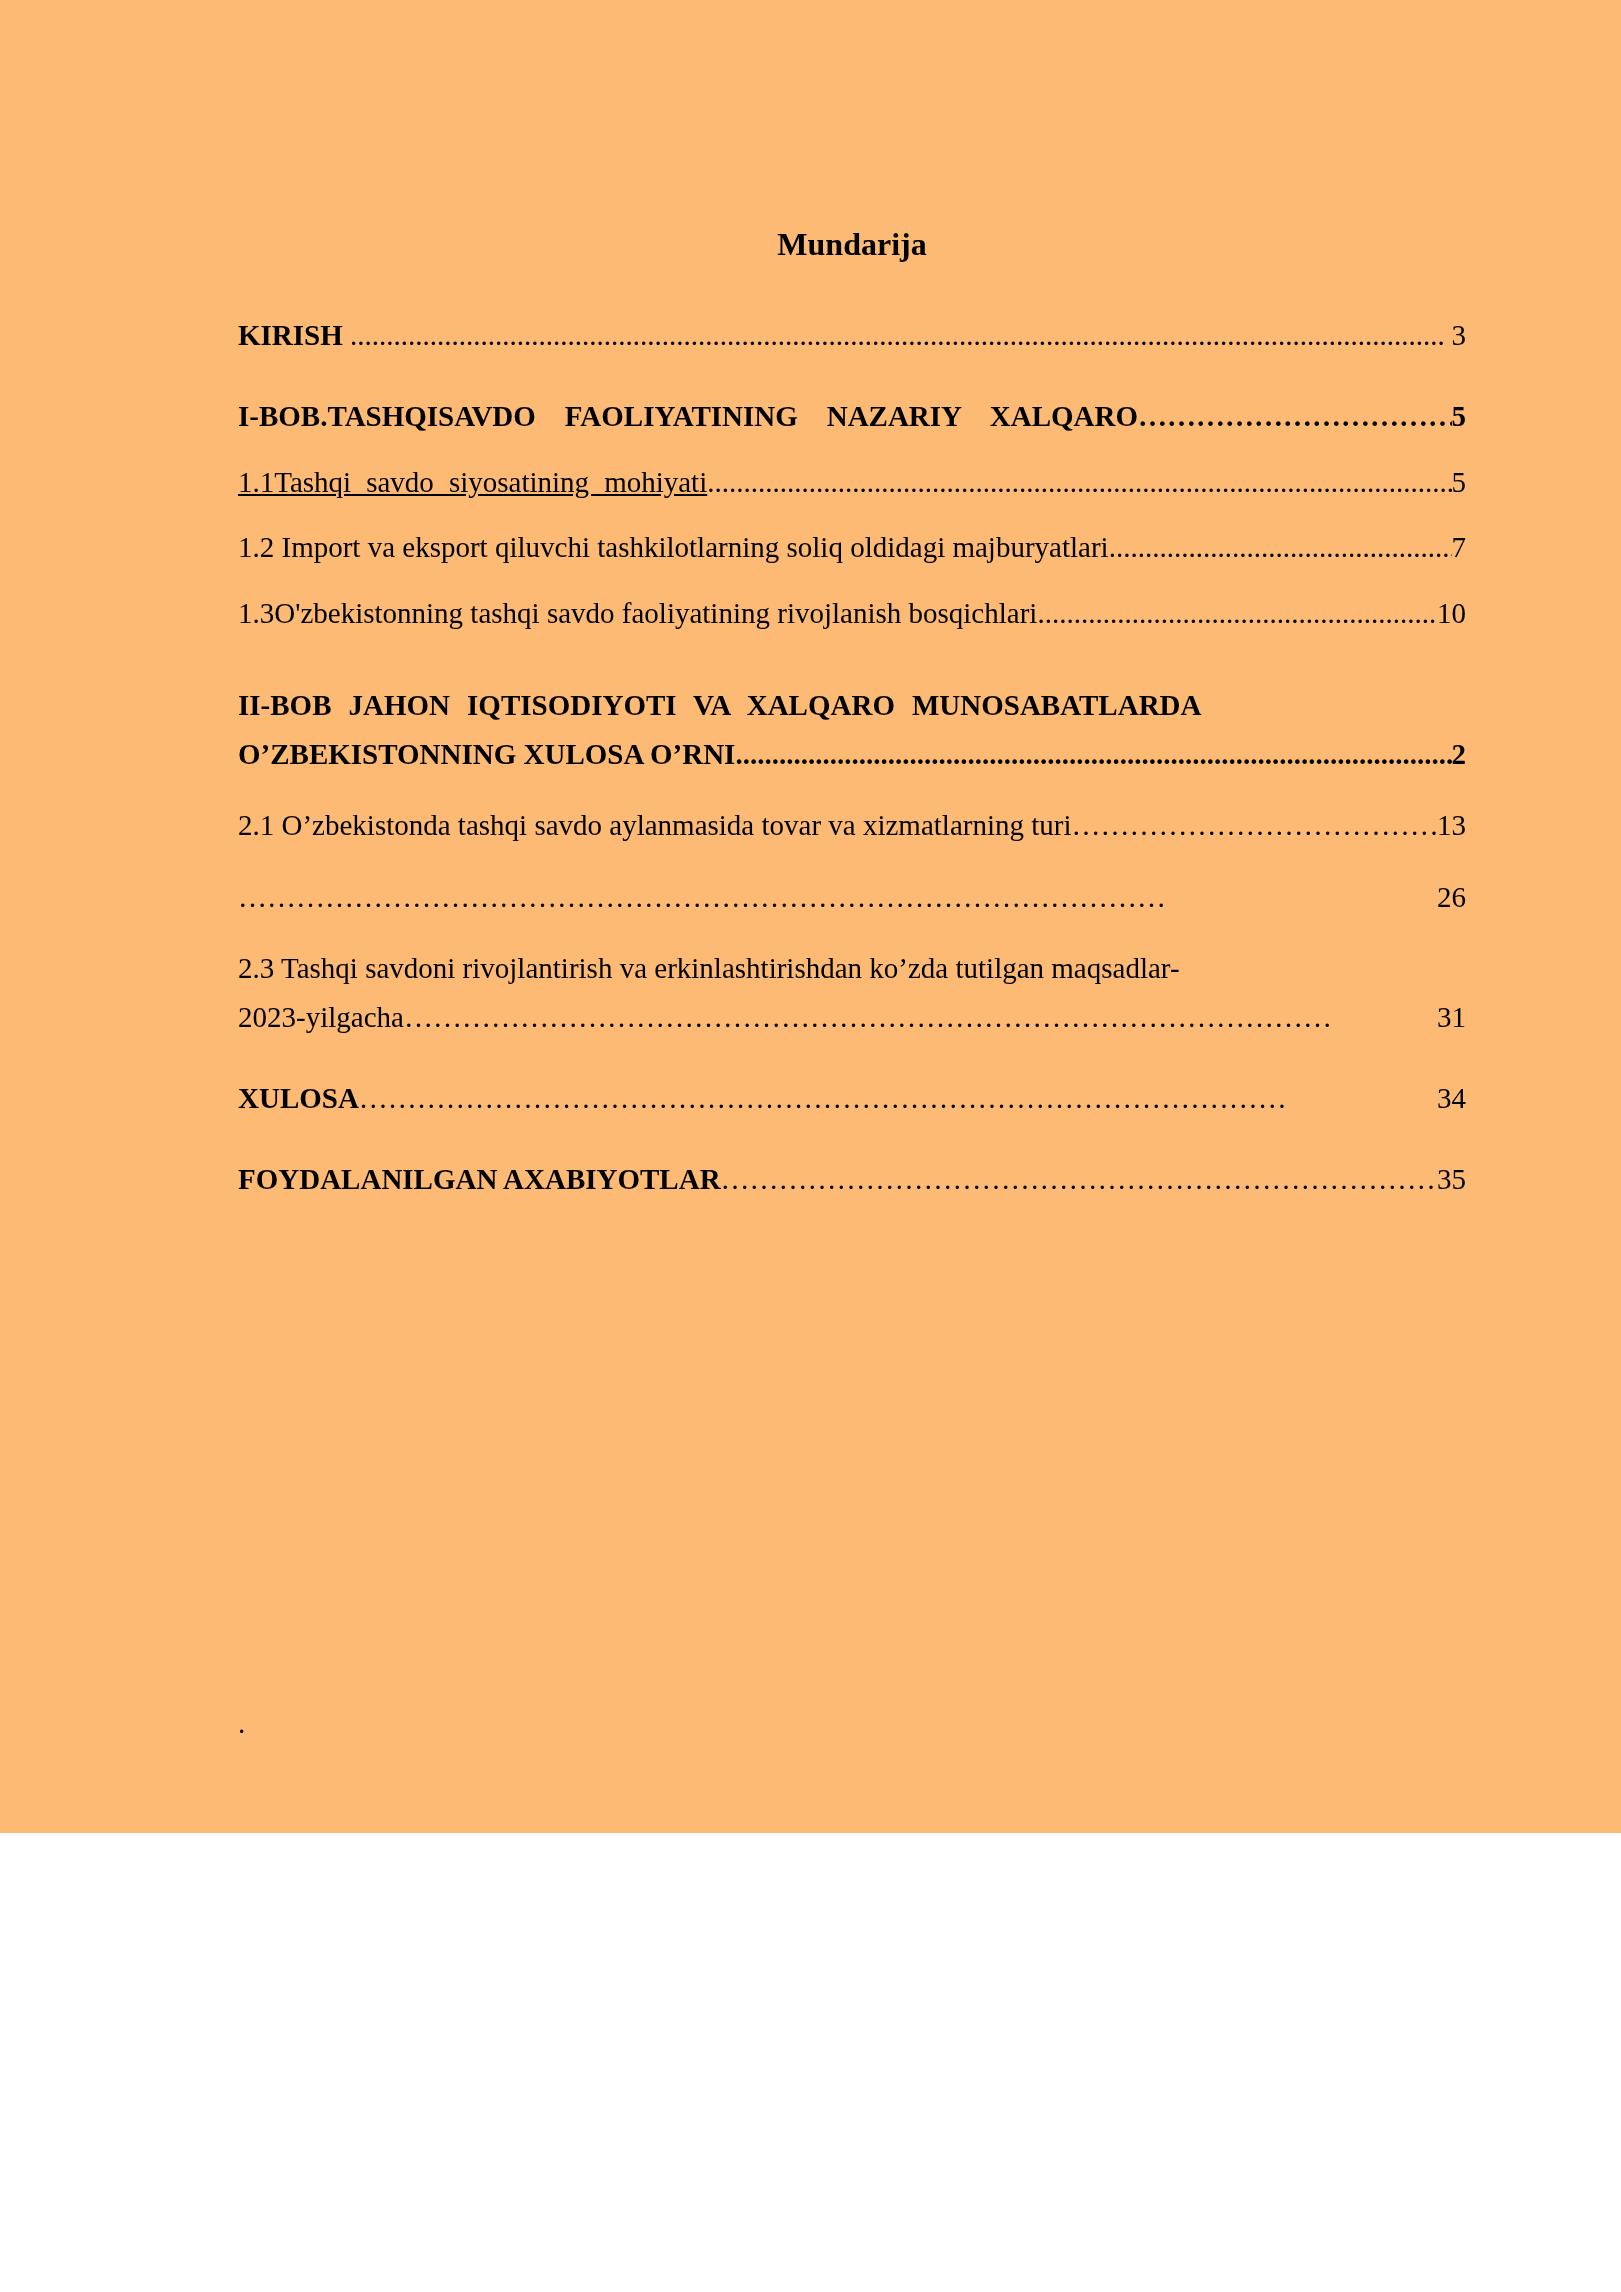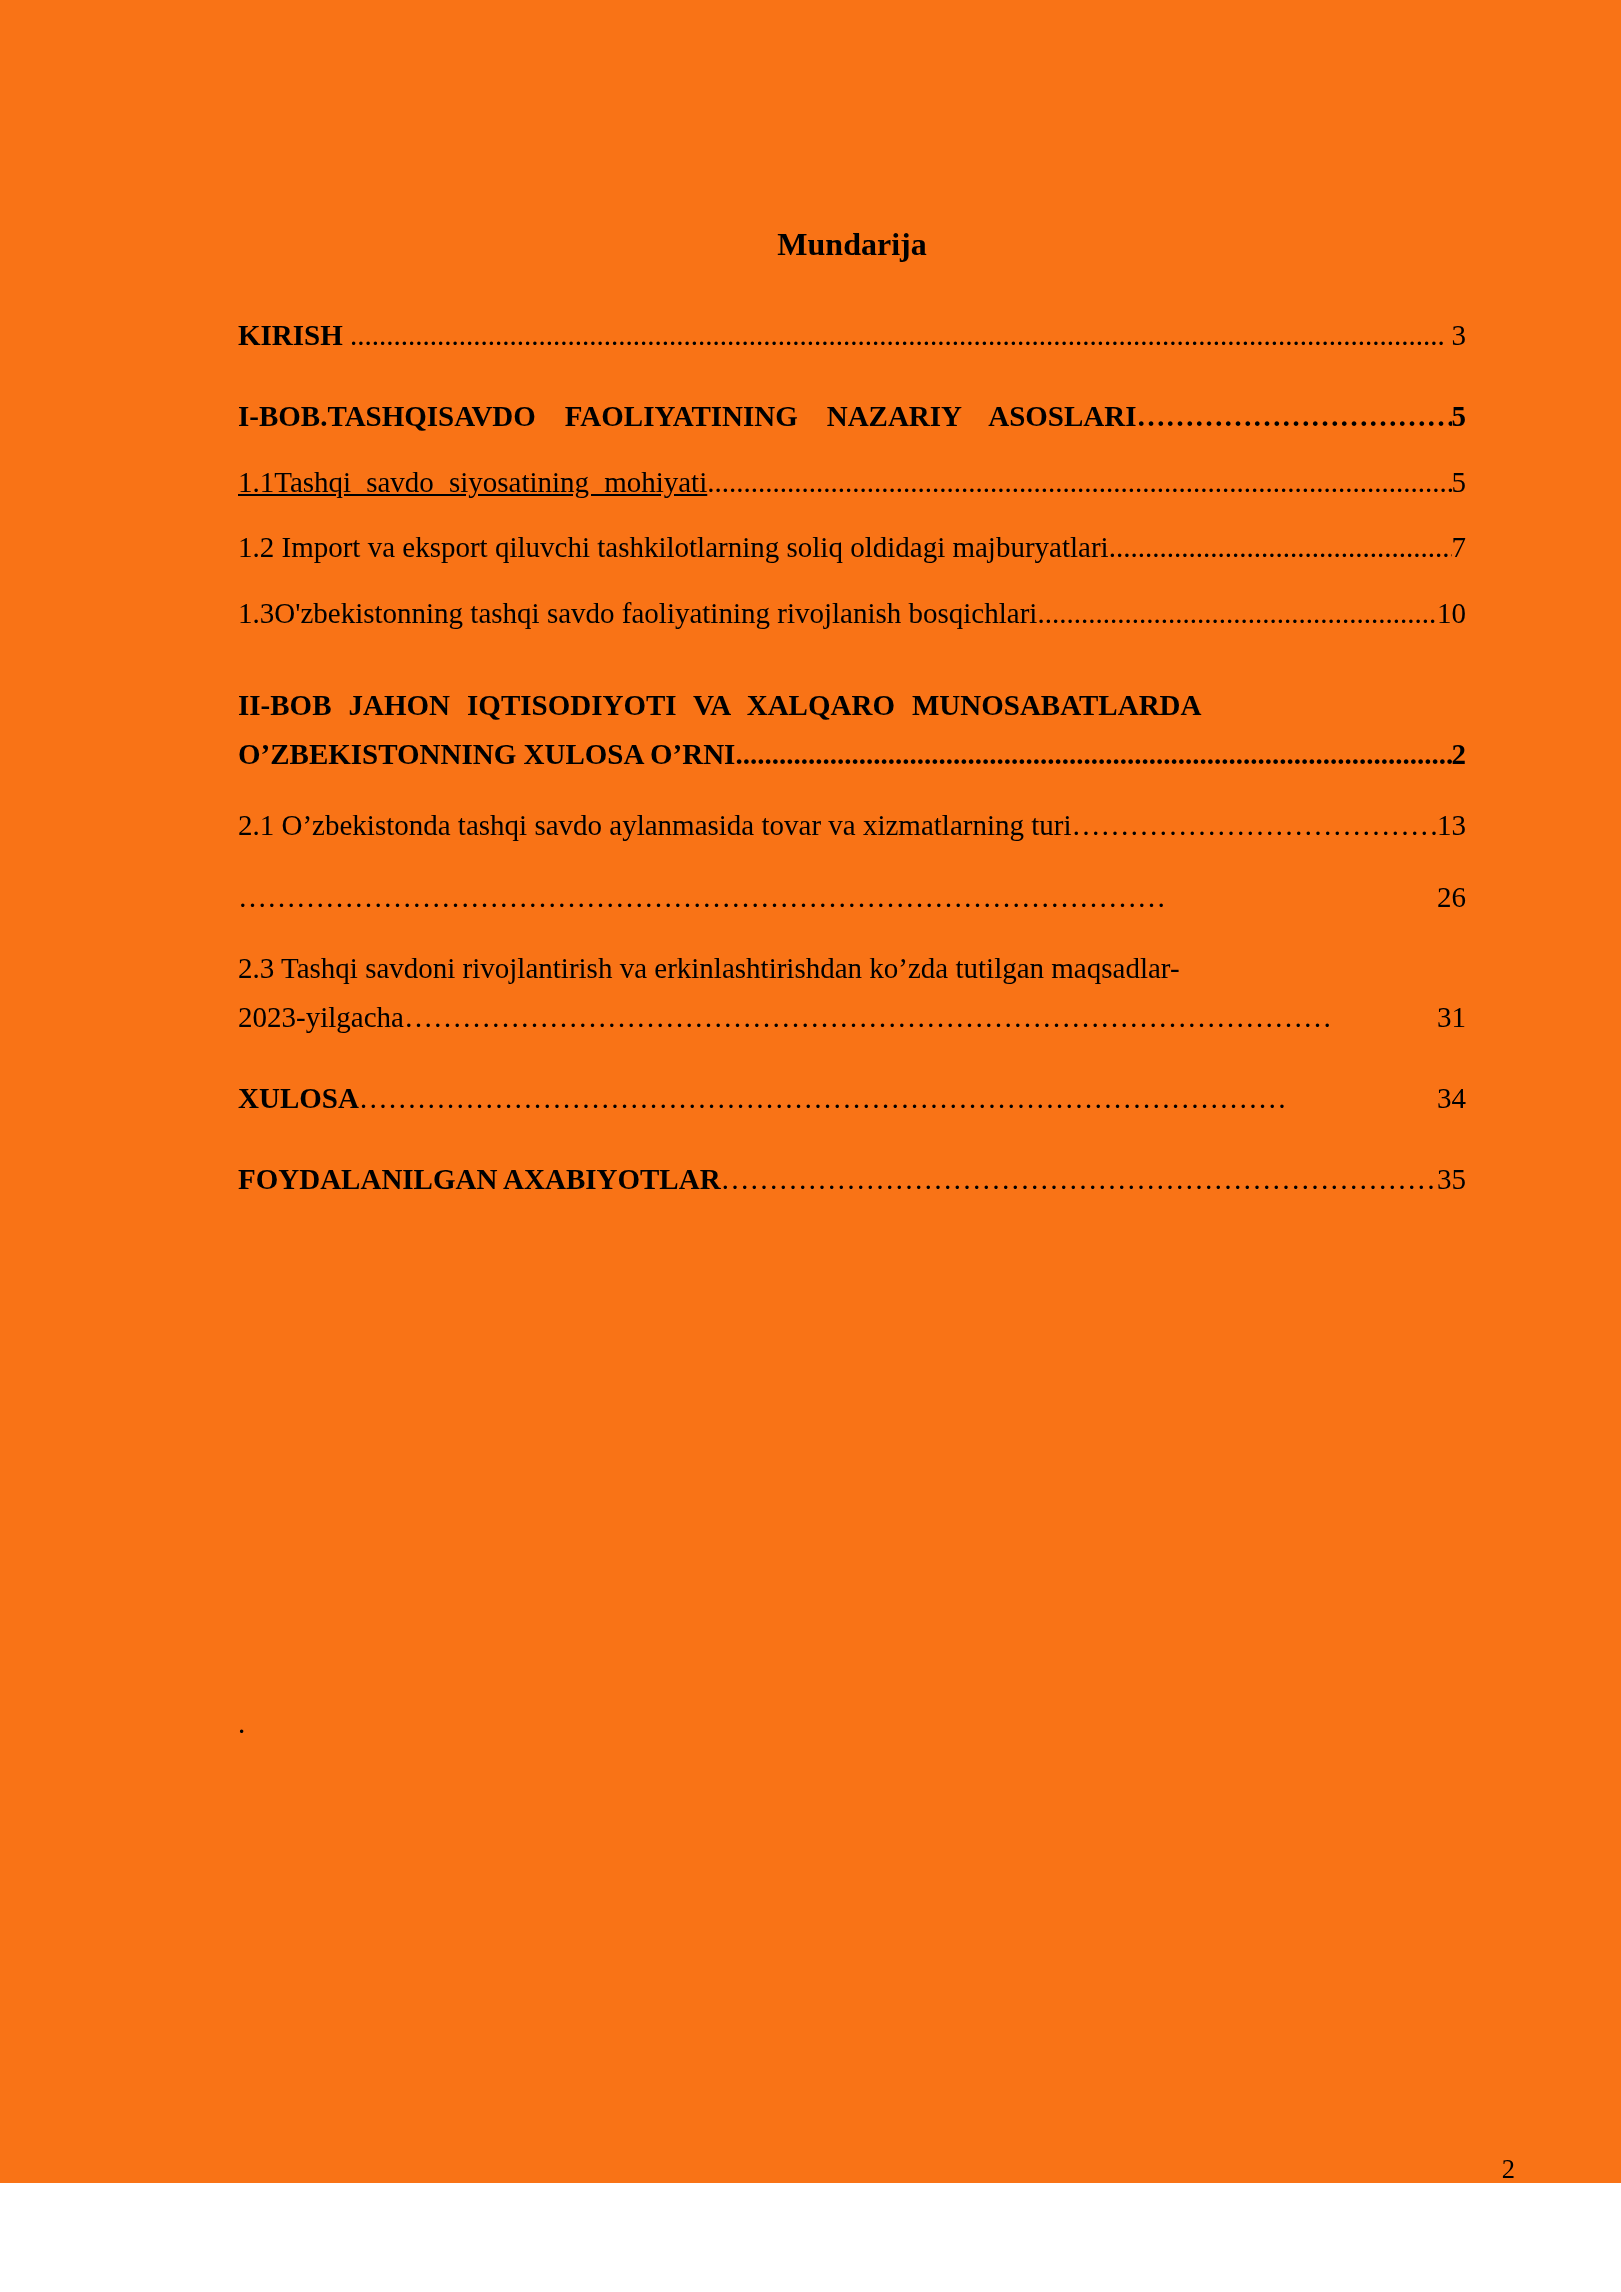--- a/index.html
+++ b/index.html
@@ -3,22 +3,22 @@
 <meta charset="utf-8">
 <style>
   html, body {
     margin: 0;
     padding: 0;
     background: #ffffff;
   }
   .page {
     position: relative;
     width: 1621px;
-    height: 2183px;
-    background: #f97316;
+    height: 1833px;
+    background: #fdba74;
     font-family: "Liberation Serif", "DejaVu Serif", serif;
     color: #000000;
     overflow: hidden;
   }
   .content {
     position: absolute;
     left: 238px;
     top: 225px;
     width: 1228px;
   }
@@ -83,21 +83,21 @@
 
     <h1 class="doc-title">Mundarija</h1>
 
     <div class="row">
       <span class="label bold">KIRISH </span>
       <span class="leader">......................................................................................................................................................................</span>
       <span class="pagenum"> 3</span>
     </div>
 
     <div class="row bold g-lg">
-      <span class="label sp-wide">I-BOB.TASHQISAVDO FAOLIYATINING NAZARIY ASOSLARI</span>
+      <span class="label sp-wide">I-BOB.TASHQISAVDO FAOLIYATINING NAZARIY XALQARO</span>
       <span class="leader">……………………………………………………………………………………</span>
       <span class="pagenum">5</span>
     </div>
 
     <div class="row g-std">
       <span class="label sp-small">1.1Tashqi savdo siyosatining mohiyati</span>
       <span class="leader">......................................................................................................................................................................</span>
       <span class="pagenum">5</span>
     </div>
 

